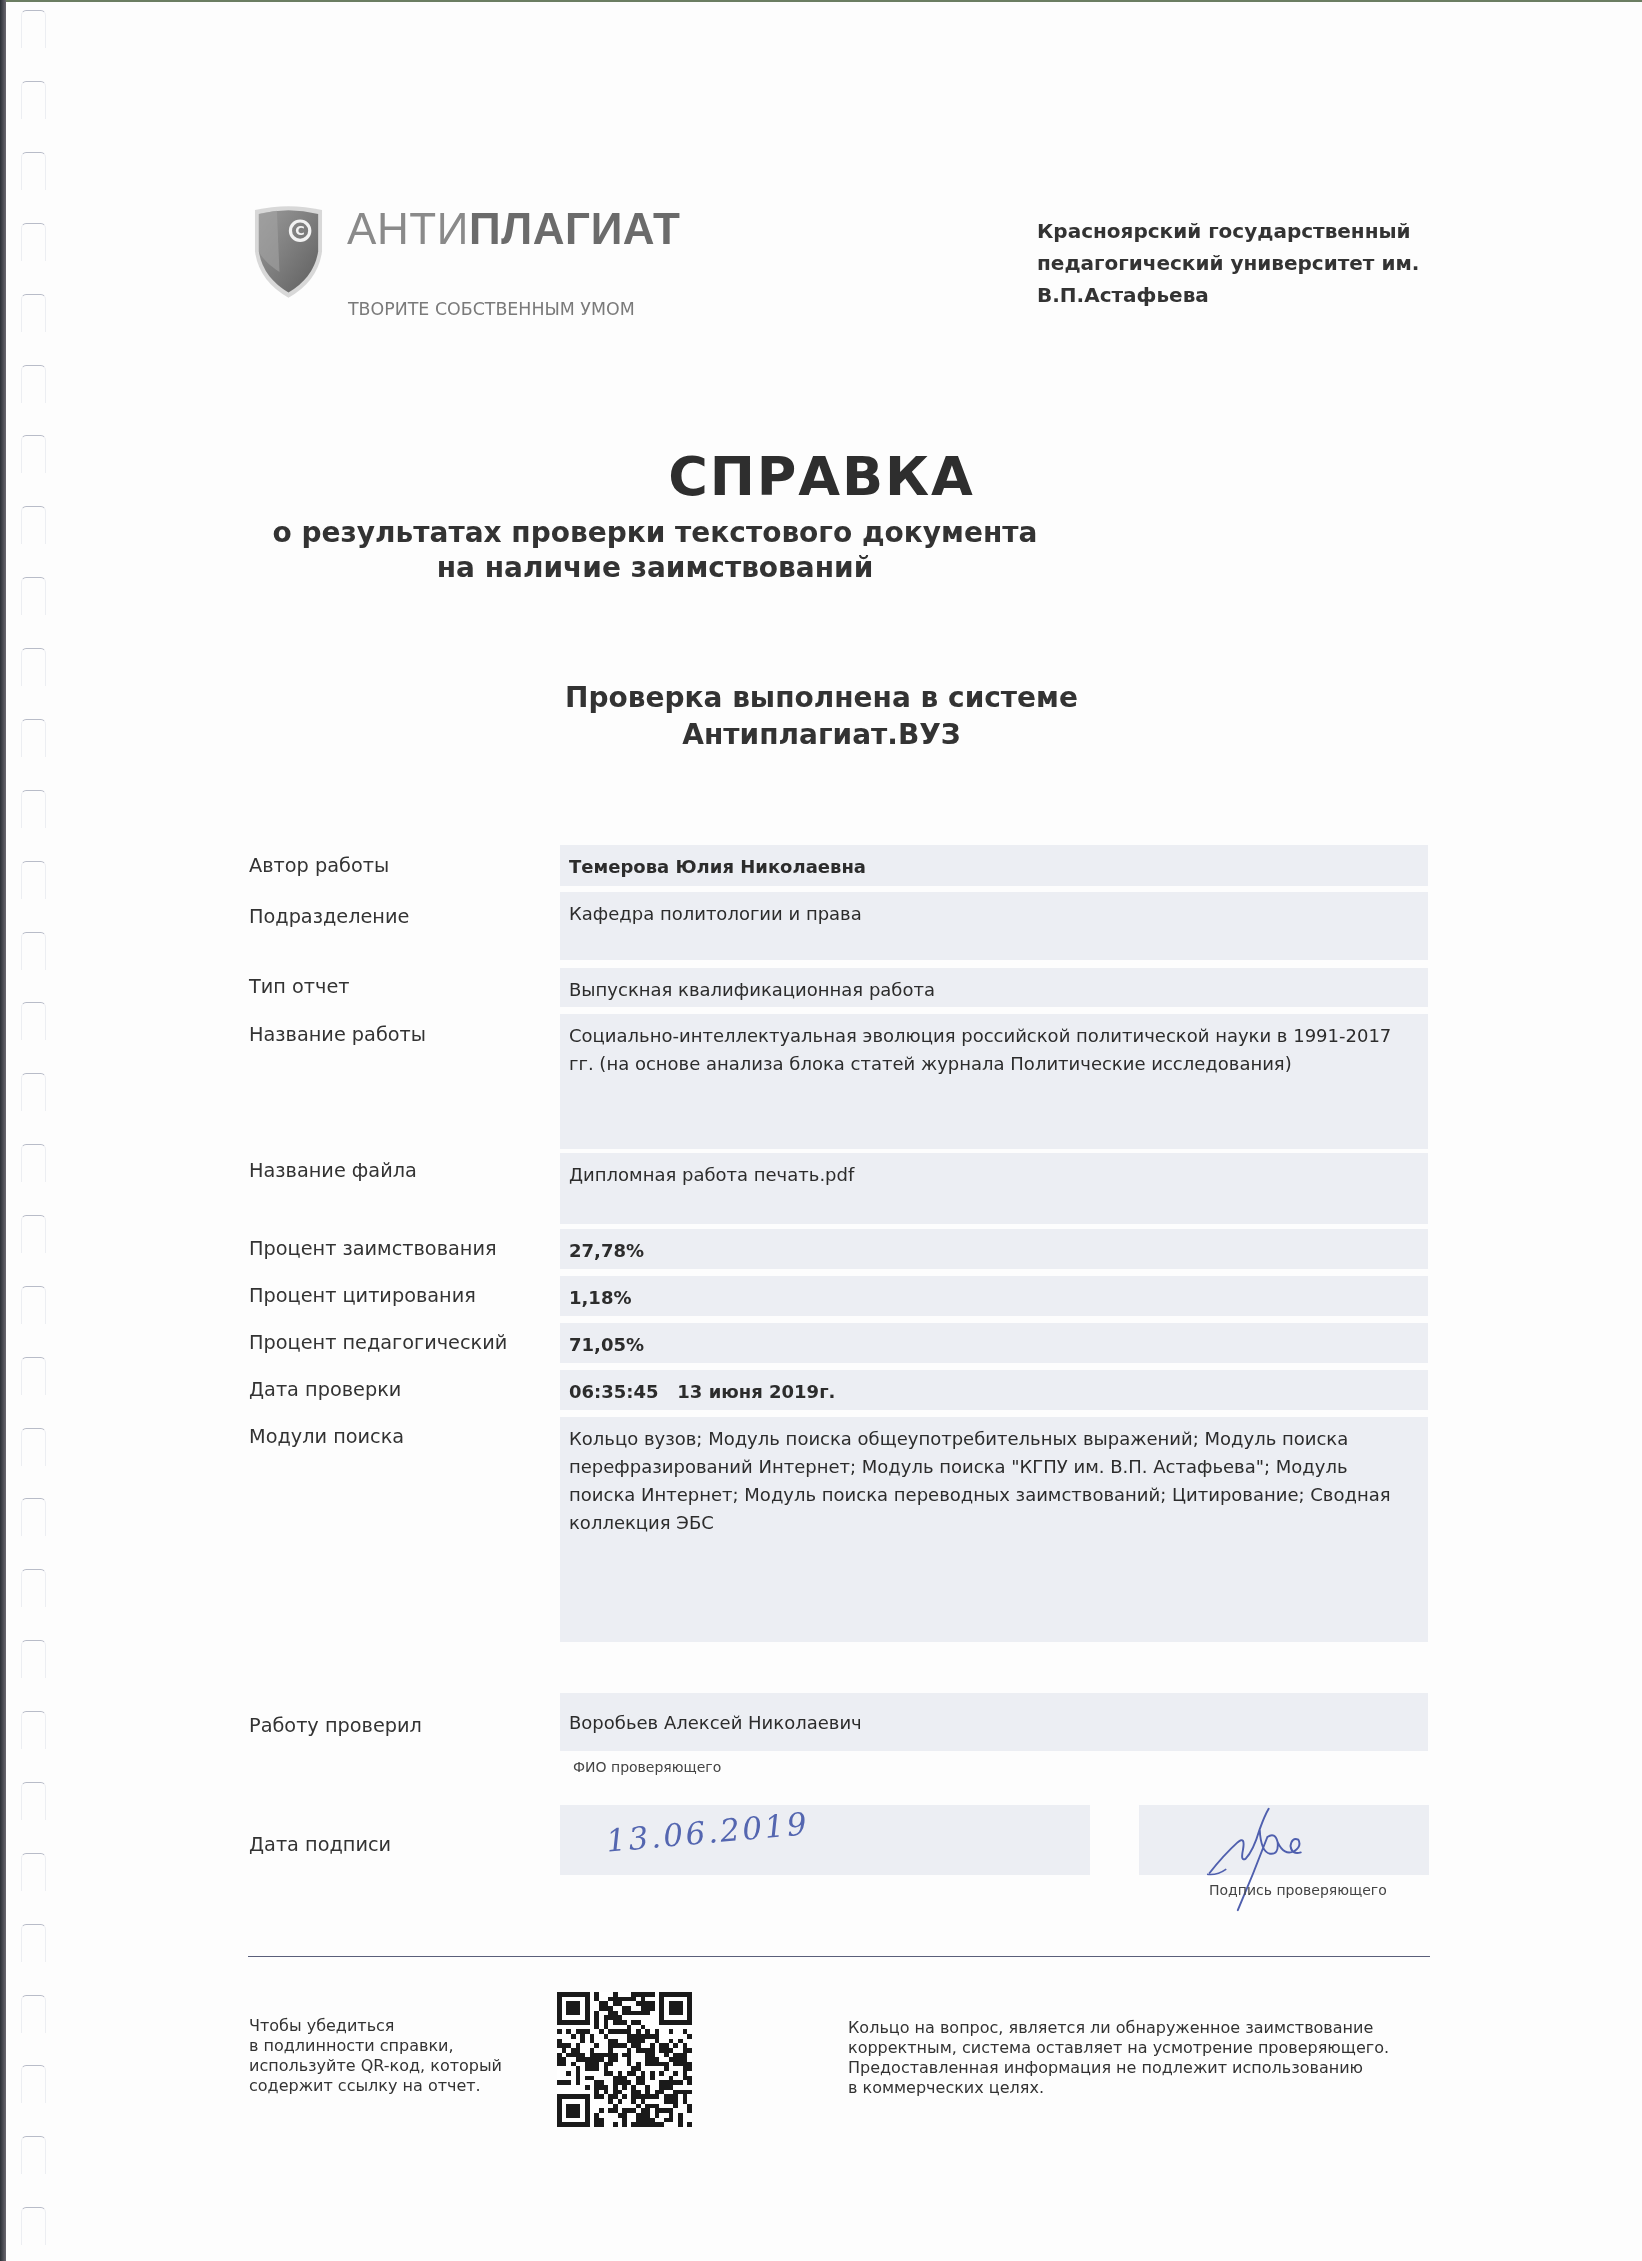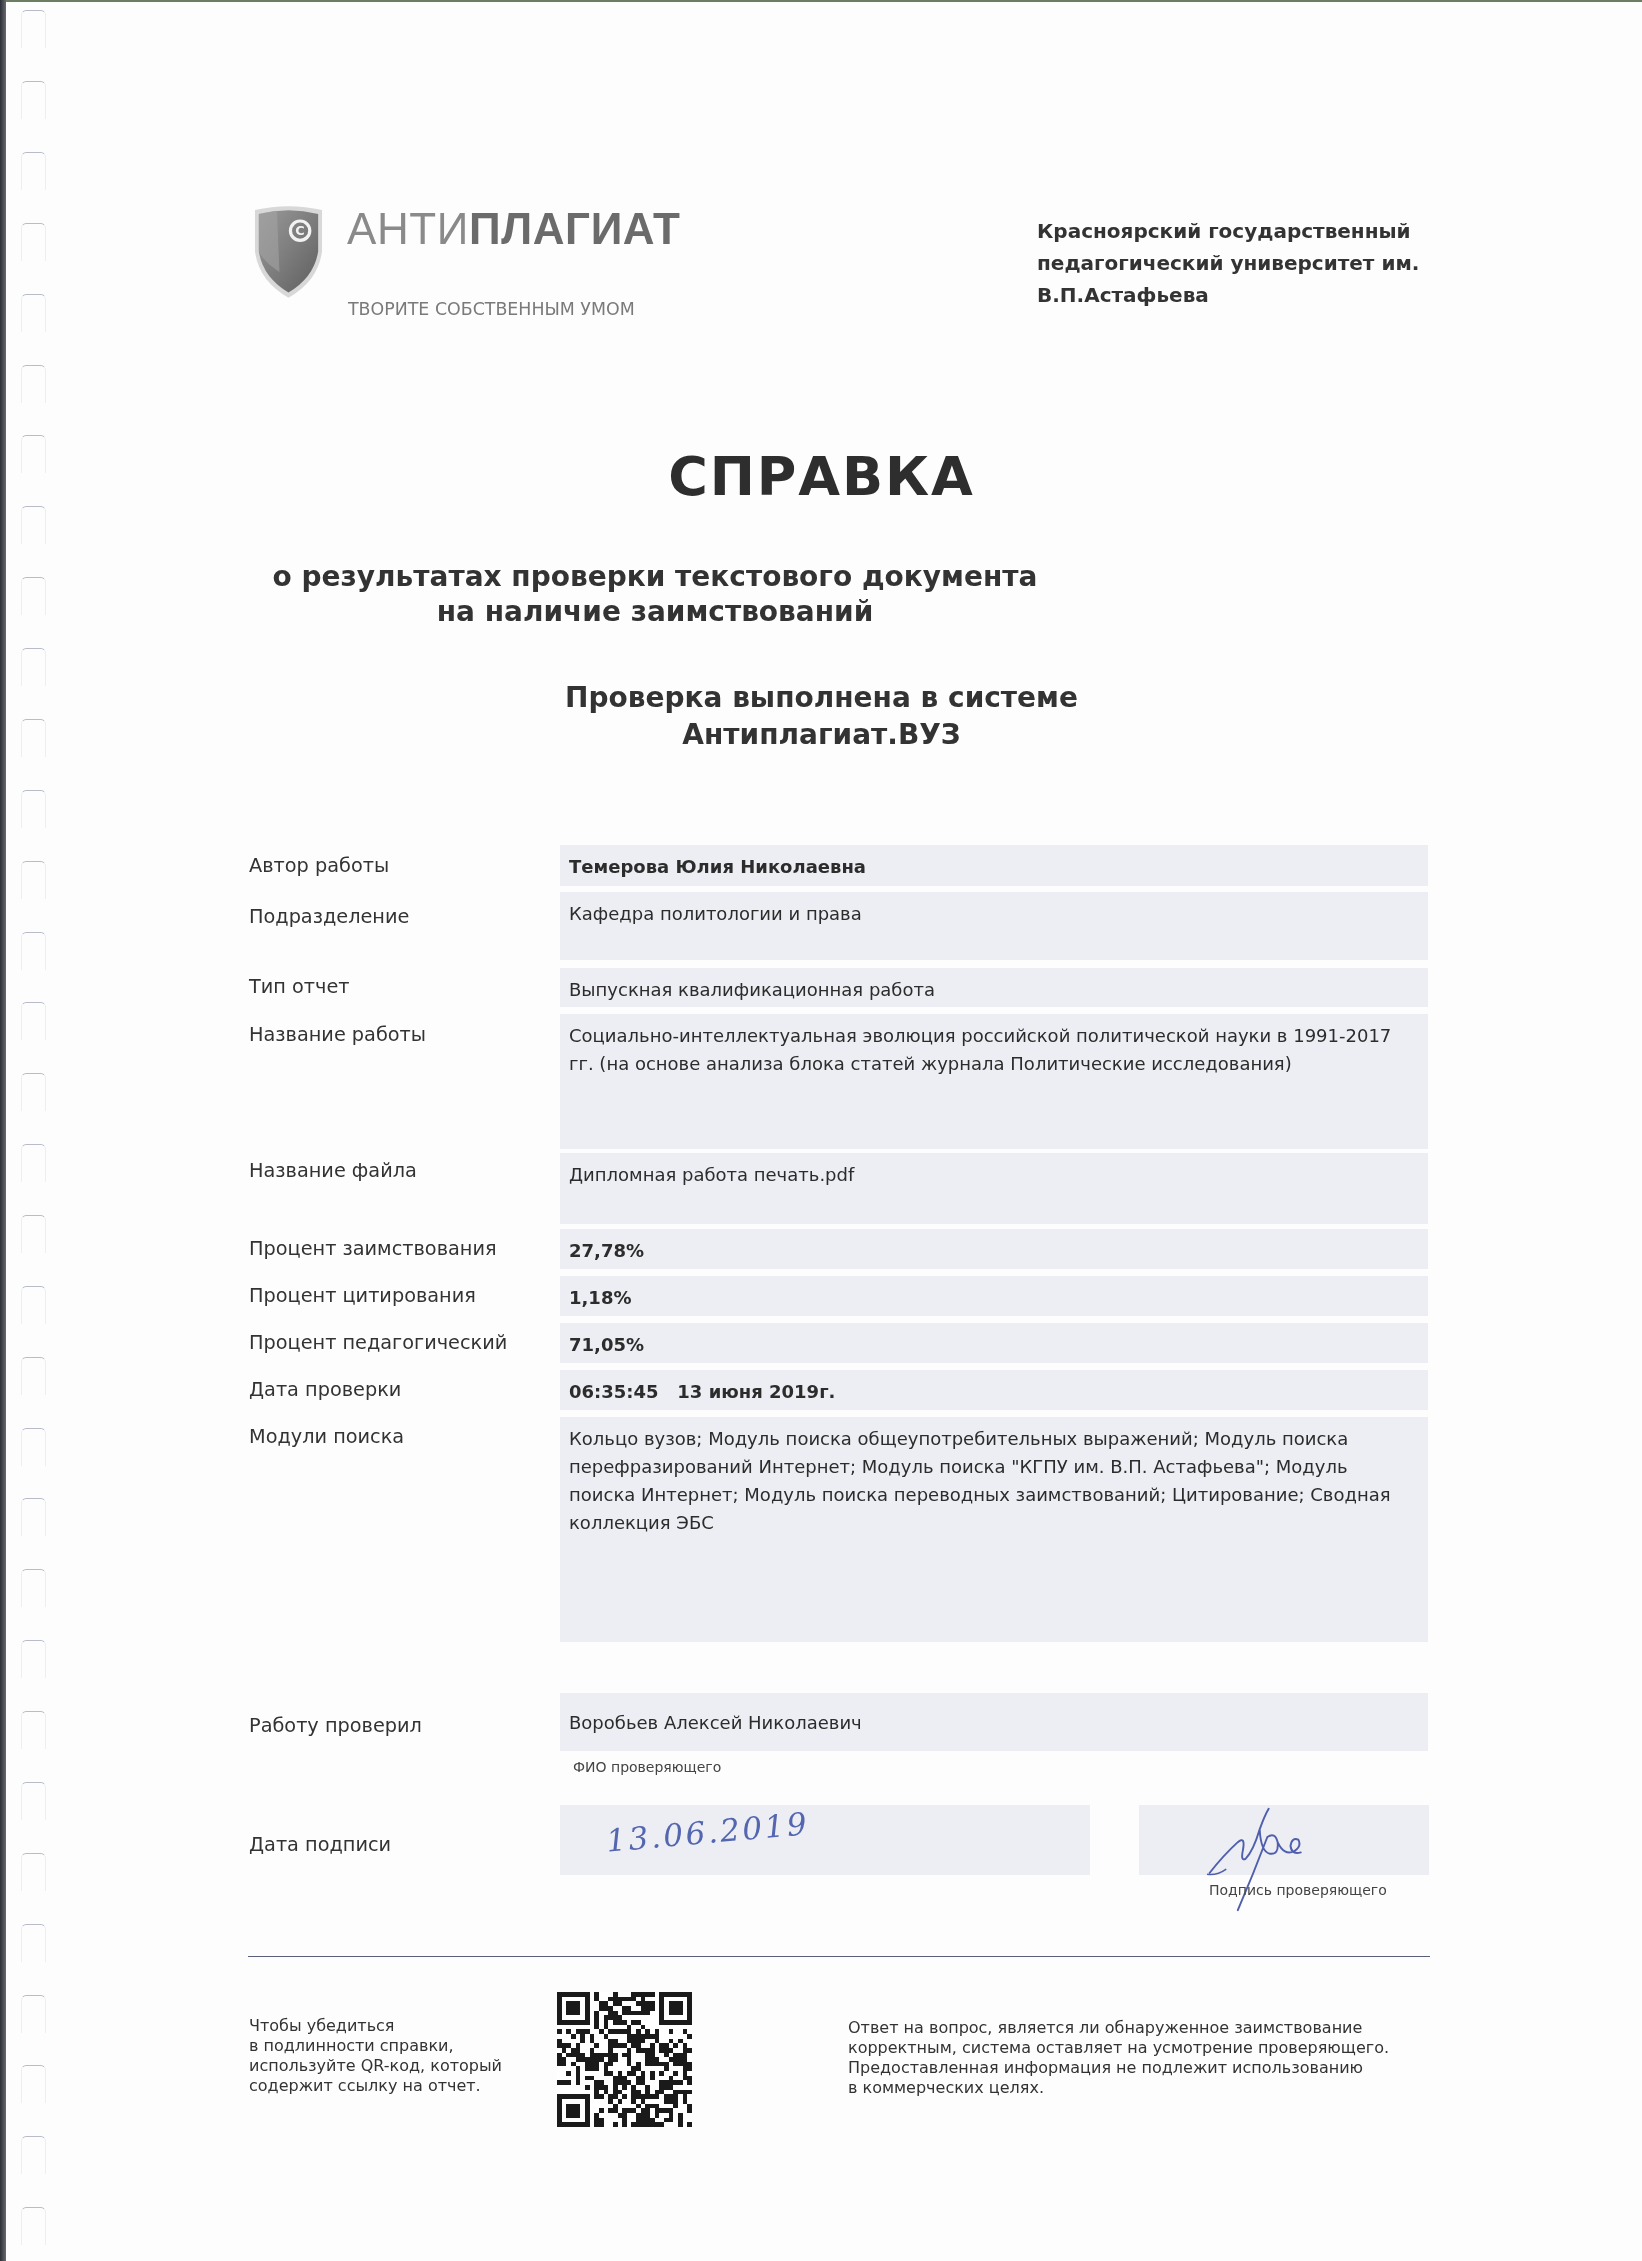--- a/index.html
+++ b/index.html
@@ -41,21 +41,21 @@
     font-weight: bold; color: #333;
   }
   .university div { white-space: nowrap; }
 
   .title-main {
     position: absolute; left: 0; width: 1643px; top: 445px; text-align: center;
     font-size: 54px; font-weight: bold; color: #2e2e2e; letter-spacing: 1.9px;
   }
   .title-sub {
     position: absolute; left: 0; width: 1310px; top: 515px; text-align: center;
-    font-size: 28px; font-weight: bold; line-height: 35px; color: #333; margin-top: 44px;
+    font-size: 28px; font-weight: bold; line-height: 35px; color: #333;
   }
   .system-block {
     position: absolute; left: 0; width: 1643px; top: 679px; text-align: center;
     font-size: 28px; font-weight: bold; line-height: 37px; color: #333;
   }
 
   
   .row-label {
     position: absolute; left: 249px; font-size: 19.3px; color: #333; white-space: nowrap;
   }
@@ -555,18 +555,18 @@
     <rect x="2" y="2" width="3" height="3" fill="#1a1a1a"></rect>
     <rect x="22" y="0" width="7" height="7" fill="#1a1a1a"></rect>
     <rect x="23" y="1" width="5" height="5" fill="#ffffff"></rect>
     <rect x="24" y="2" width="3" height="3" fill="#1a1a1a"></rect>
     <rect x="0" y="22" width="7" height="7" fill="#1a1a1a"></rect>
     <rect x="1" y="23" width="5" height="5" fill="#ffffff"></rect>
     <rect x="2" y="24" width="3" height="3" fill="#1a1a1a"></rect>
   </svg>
 
 <div class="footer-right">
-  <div>Ответ на вопрос, является ли обнаруженное заимствование</div>
+  <div>Кольцо на вопрос, является ли обнаруженное заимствование</div>
   <div>корректным, система оставляет на усмотрение проверяющего.</div>
   <div>Предоставленная информация не подлежит использованию</div>
   <div>в коммерческих целях.</div>
 </div>
 
 
 </body></html>

